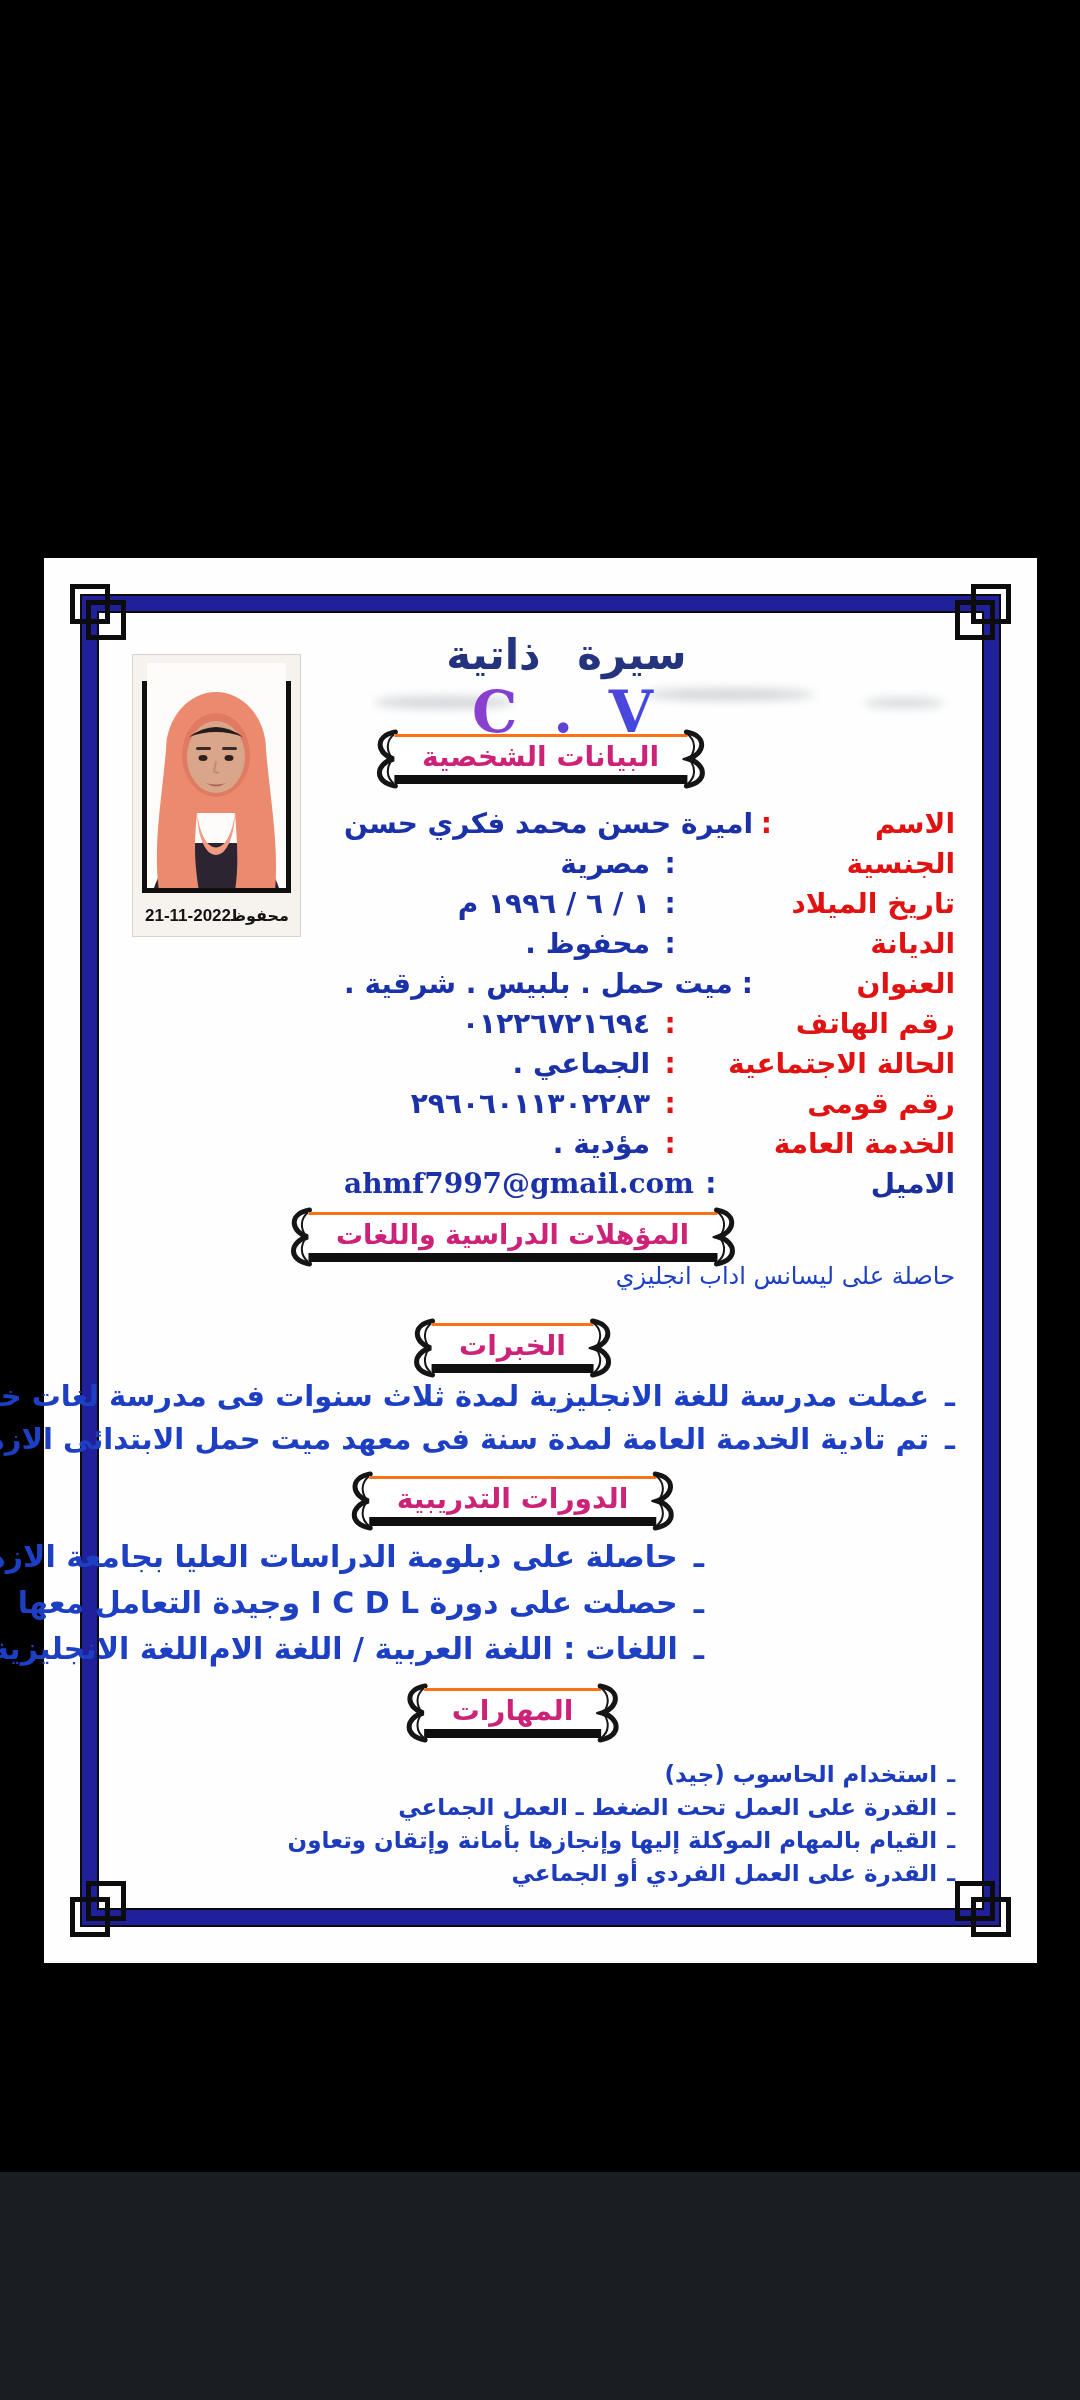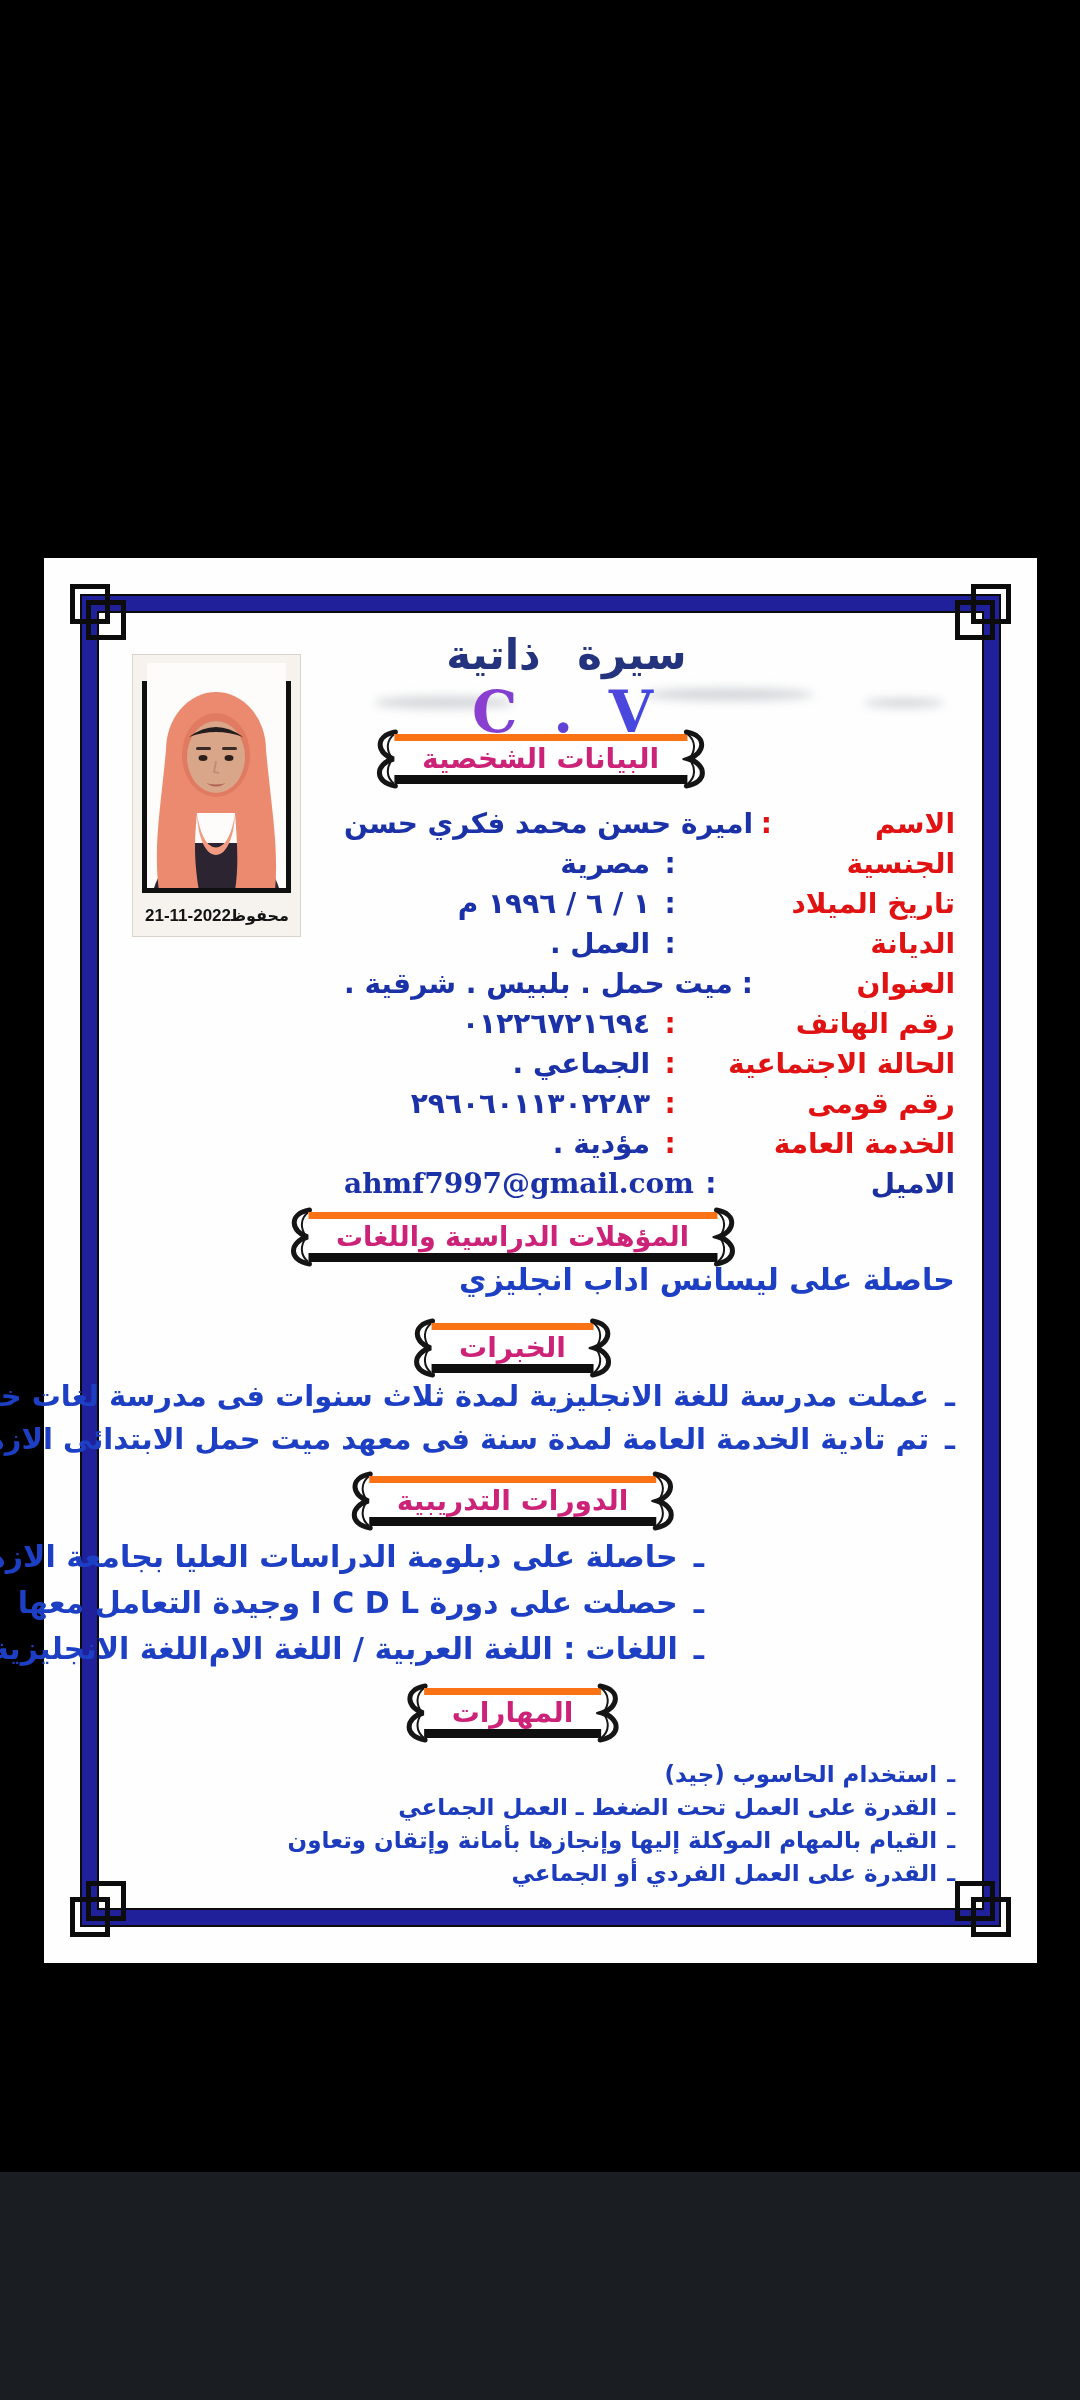--- a/index.html
+++ b/index.html
@@ -23,42 +23,42 @@
       font-family:"DejaVu Serif","Liberation Serif",serif;font-size:57px;font-weight:bold;
       letter-spacing:8px;background:linear-gradient(100deg,#8a3fd0 10%,#5b43d8 55%,#3f49e0 95%);
       -webkit-background-clip:text;background-clip:text;color:transparent;white-space:nowrap;z-index:2;}
   .smudge{position:absolute;background:#b9bec3;opacity:.6;filter:blur(5px);border-radius:50%;z-index:1;}
 
   
   .banner{position:absolute;left:50%;display:flex;align-items:center;z-index:2;}
   .banner.centered{transform:translateX(-50%);}
   .banner.offset{transform:translateX(calc(-50% - 28px));}
   .bars{display:flex;align-items:center;justify-content:center;height:50px;box-sizing:border-box;
-        border-top:7px solid #f97316;border-bottom:9px solid #0f0f0f;padding:0 28px;background:#fff;}
+        border-top:3px solid #f97316;border-bottom:9px solid #0f0f0f;padding:0 28px;background:#fff;}
   .btitle{font-size:28px;font-weight:bold;color:#cc2277;white-space:nowrap;}
   .banner-qual .btitle{font-size:27px;}
   .orn{display:flex;margin:0 -5px;}
   .orn.r svg{transform:scaleX(-1);}
 
   
   .rows{position:absolute;top:245px;right:82px;left:300px;direction:rtl;}
   .prow{display:flex;align-items:center;height:40px;}
   .plabel{width:265px;text-align:right;color:#e11212;font-weight:bold;font-size:28px;white-space:nowrap;}
   .pcolon{width:40px;text-align:center;color:#e11212;font-weight:bold;font-size:28px;}
   .pcolon.cb{color:#1b31a8;}
   .pvalue{flex:1;text-align:right;color:#1b31a8;font-weight:bold;font-size:28px;white-space:nowrap;}
   .pvalue.serif{font-family:"DejaVu Serif","Liberation Serif",serif;}
   .plabel.navy{color:#1b2f9e;}
 
   
   .photo{position:absolute;left:89px;top:97px;width:167px;height:281px;box-shadow:0 0 0 1px #d8d4cc;}
 
   
   .qual-line{position:absolute;top:704px;right:82px;left:100px;direction:rtl;text-align:right;
-             font-size:30px;font-weight:bold;color:#1d3fc4;}
+             font-size:24px;font-weight:normal;color:#1d3fc4;}
   .bullets{position:absolute;direction:rtl;}
   .bullet{display:flex;align-items:center;gap:16px;font-weight:bold;color:#1d3fc4;white-space:nowrap;}
   .dash{flex:0 0 auto;}
   .exp{top:816px;right:82px;left:90px;}
   .exp .bullet{height:43px;font-size:29px;}
   .courses{top:975px;right:333px;left:101px;}
   .courses .bullet{height:46px;font-size:30px;}
   .lang-row{display:flex;justify-content:space-between;align-items:center;height:46px;
             font-size:30px;font-weight:bold;color:#1d3fc4;white-space:nowrap;}
   .lang-right{display:flex;align-items:center;gap:16px;}
@@ -148,21 +148,21 @@
         <span class="pvalue">مصرية</span>
       </div>
       <div class="prow">
         <span class="plabel">تاريخ الميلاد</span>
         <span class="pcolon cb">:</span>
         <span class="pvalue">١ / ٦ / ١٩٩٦ م</span>
       </div>
       <div class="prow">
         <span class="plabel">الديانة</span>
         <span class="pcolon cb">:</span>
-        <span class="pvalue">العمل .</span>
+        <span class="pvalue">محفوظ .</span>
       </div>
       <div class="prow">
         <span class="plabel">العنوان</span>
         <span class="pcolon cb">:</span>
         <span class="pvalue">ميت حمل . بلبيس . شرقية .</span>
       </div>
       <div class="prow">
         <span class="plabel">رقم الهاتف</span>
         <span class="pcolon">:</span>
         <span class="pvalue">٠١٢٢٦٧٢١٦٩٤</span>

